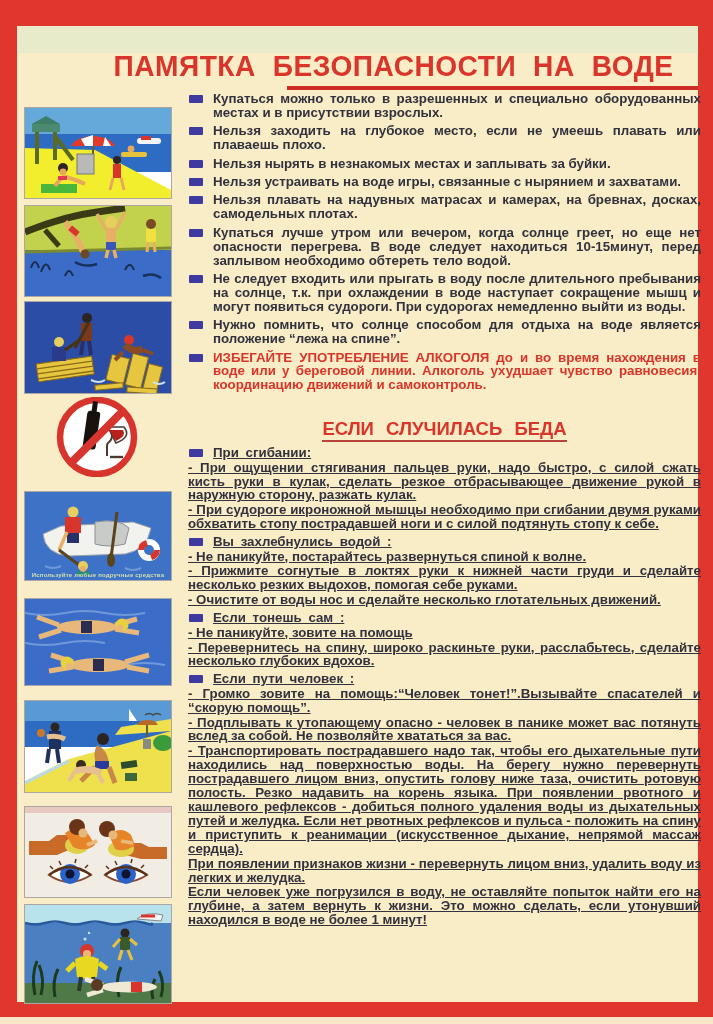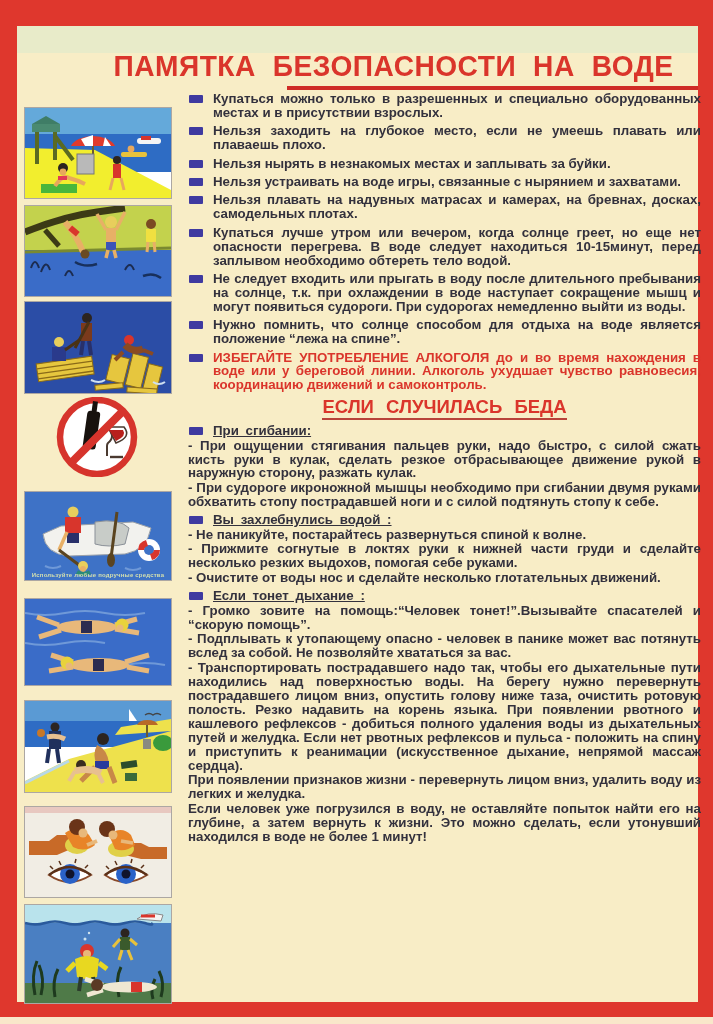--- a/index.html
+++ b/index.html
@@ -15,24 +15,24 @@
   .fig svg{display:block;}
   .fig-sign{border:none!important;background:transparent!important;}
   .boat-caption{position:absolute;left:0;bottom:2px;width:100%;text-align:center;font-size:6px;font-weight:700;color:#d3dfae;letter-spacing:.2px;}
   .text-col{position:absolute;left:188px;top:92px;width:513px;height:912px;overflow:hidden;
     color:var(--text-dark,#33313d);font-size:13.3px;font-weight:700;line-height:13.9px;text-align:justify;}
   .item{position:relative;padding-left:25px;margin:0 0 4.5px 0;}
   .bullet{position:absolute;left:1px;top:3px;width:14px;height:8px;background:var(--bullet-navy,#3f3aa0);border-radius:1px;}
   .red-item{color:var(--accent-red,#da352b);}
   .red-indent{color:var(--accent-red,#da352b);text-indent:30px;margin:0 0 4.5px 0;}
   .section-title{color:var(--accent-red,#da352b);text-align:center;font-size:18.5px;line-height:20px;margin:3px 0 4px 0;word-spacing:7px;}
-  .section-title span{display:inline-block;border-bottom:2px solid #b8433a;padding-bottom:1px;}
+  .section-title span{display:inline-block;border-bottom:2px solid #b8433a;padding-bottom:1px;margin-top:22px;}
   .sub-head{position:relative;padding-left:25px;margin:3px 0 1px 0;}
   .sub-head .hd{text-decoration:underline;word-spacing:3px;}
-  .dash-line{margin:0 0 1px 0;}
+  .dash-line{margin:0 0 1px 0;text-decoration:underline;}
   .sub-block{margin-bottom:3.5px;}
 </style>
 </head>
 <body>
 
 <div class="page">
   <div class="content-bg"></div>
   <div class="scan-band"></div>
   <div class="bottom-strip"></div>
 
@@ -301,23 +301,28 @@
       <div class="dash-line">- При судороге икроножной мышцы необходимо при сгибании двумя руками обхватить стопу пострадавшей ноги и с силой подтянуть стопу к себе.</div>
     </div>
 
     <div class="sub-block">
       <div class="sub-head"><span class="bullet"></span><span class="hd">Вы захлебнулись водой :</span></div>
       <div class="dash-line">- Не паникуйте, постарайтесь развернуться спиной к волне.</div>
       <div class="dash-line">- Прижмите согнутые в локтях руки к нижней части груди и сделайте несколько резких выдохов, помогая себе руками.</div>
       <div class="dash-line">- Очистите от воды нос и сделайте несколько глотательных движений.</div>
     </div>
 
-
     <div class="sub-block">
-      <div class="sub-head"><span class="bullet"></span><span class="hd">Если тонет дыхание :</span></div>
+      <div class="sub-head"><span class="bullet"></span><span class="hd">Если тонешь сам :</span></div>
+      <div class="dash-line">- Не паникуйте, зовите на помощь</div>
+      <div class="dash-line">- Перевернитесь на спину, широко раскиньте руки,  расслабьтесь, сделайте несколько глубоких вдохов.</div>
+    </div>
+
+    <div class="sub-block">
+      <div class="sub-head"><span class="bullet"></span><span class="hd">Если пути человек :</span></div>
       <div class="dash-line">- Громко зовите на помощь:“Человек тонет!”.Вызывайте спасателей и “скорую помощь”.</div>
       <div class="dash-line">- Подплывать к утопающему  опасно - человек  в панике  может  вас потянуть вслед за собой. Не позволяйте хвататься за вас.</div>
       <div class="dash-line">- Транспортировать пострадавшего надо так, чтобы его дыхательные пути находились над поверхностью воды. На берегу нужно перевернуть пострадавшего лицом вниз, опустить голову ниже таза, очистить ротовую полость. Резко надавить на корень языка. При появлении рвотного и кашлевого рефлексов - добиться полного удаления воды из дыхательных путей и желудка. Если нет рвотных рефлексов и пульса - положить на спину и приступить к реанимации (искусственное дыхание, непрямой массаж сердца).</div>
       <div class="dash-line">При появлении признаков жизни - перевернуть лицом вниз, удалить воду из легких и желудка.</div>
       <div class="dash-line">Если человек уже погрузился в воду, не оставляйте попыток найти его на глубине, а затем вернуть к жизни. Это можно сделать, если утонувший находился в воде не более 1 минут!</div>
     </div>
 
   </div>
 </div>
 

